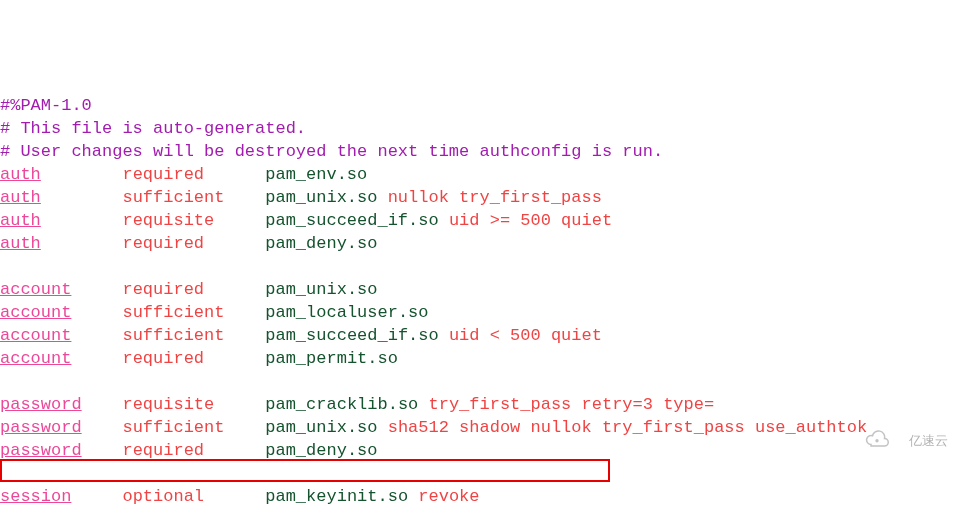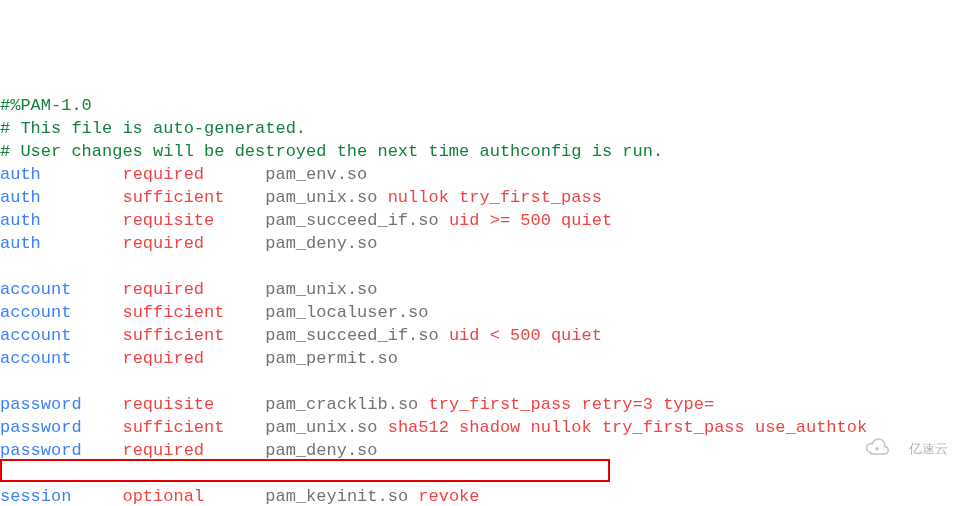--- a/index.html
+++ b/index.html
@@ -15,33 +15,33 @@
       white-space: pre;
       padding: 2px 0 0 0;
       position: relative;
       width: 960px;
       height: 506px;
       overflow: hidden;
     }
     .line {
       display: block;
     }
-    .c-blue { color: #15803d; }
-    .c-green { color: #3b82f6; }
-    .c-red { color: #737373; }
+    .c-blue { color: #a21caf; }
+    .c-green { color: #ec4899; text-decoration: underline; }
+    .c-red { color: #14532d; }
     .c-black { color: #ef4444; }
     .highlight-box {
       position: absolute;
       border: 2px solid #e60000;
       pointer-events: none;
     }
     .watermark {
       position: absolute;
       right: 12px;
-      bottom: 2px;
+      bottom: 10px;
       display: flex;
       align-items: center;
       gap: 6px;
       opacity: 0.5;
       pointer-events: none;
     }
     .watermark-icon svg {
       width: 30px;
       height: 20px;
       display: block;

